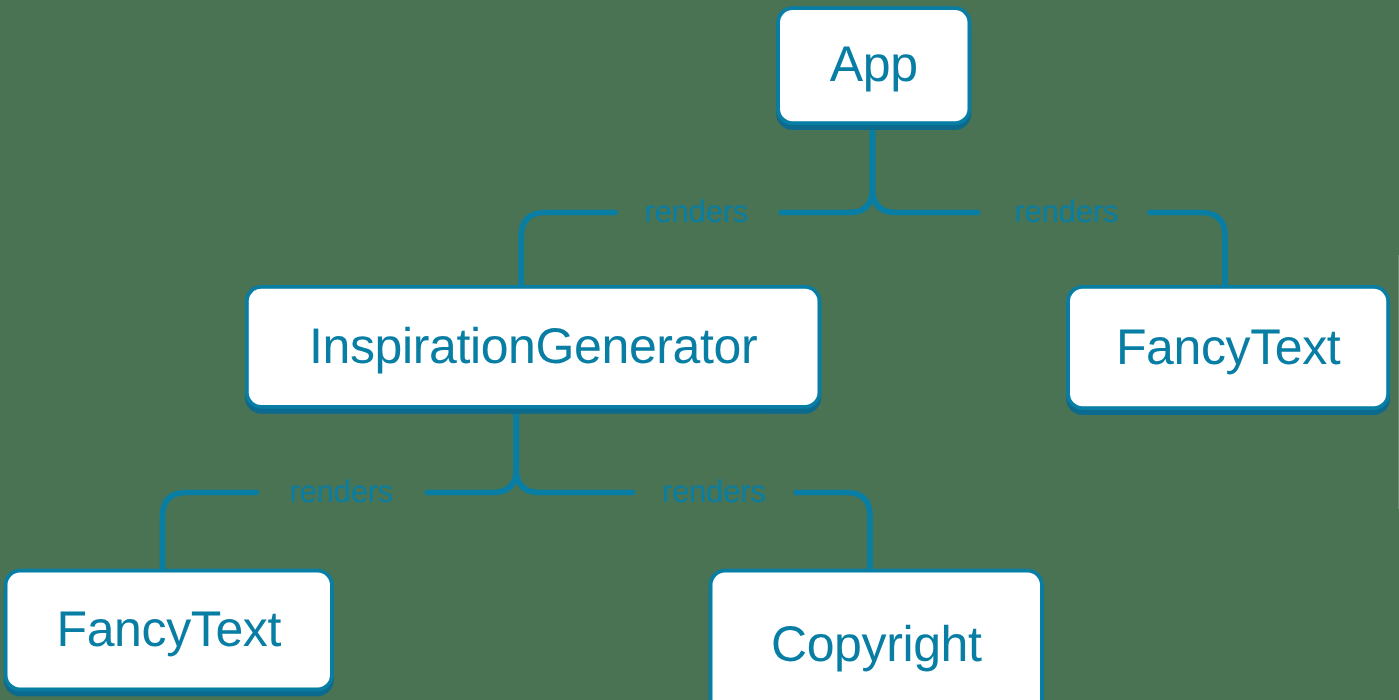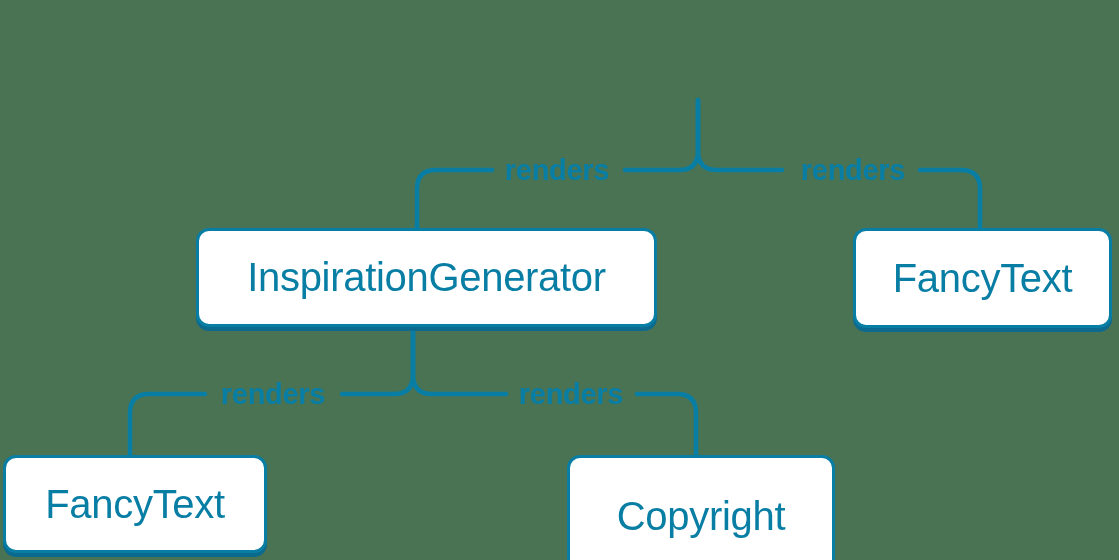--- a/index.html
+++ b/index.html
@@ -35,22 +35,22 @@
     color: var(--color-accent, #087ea4);
     font-size: 40px;
     font-weight: 500;
     letter-spacing: -0.3px;
     white-space: nowrap;
   }
   .edge-label {
     position: absolute;
     transform: translate(-50%, -50%);
     color: var(--color-accent, #087ea4);
-    font-size: 29px;
-    font-weight: 700;
+    font-size: 25px;
+    font-weight: 400;
     letter-spacing: -0.3px;
     line-height: 1;
     white-space: nowrap;
     text-align: right;
   }
 </style>
 </head>
 <body>
 
 <div class="canvas">
@@ -63,20 +63,23 @@
     <path d="M 698 100 L 698 151 Q 698 170 717 170 L 782 170"></path>
     <path d="M 920 170 L 961 170 Q 980 170 980 189 L 980 228"></path>
 
     <path d="M 413 327 L 413 375 Q 413 394 394 394 L 342 394"></path>
     <path d="M 205 394 L 149 394 Q 130 394 130 413 L 130 455"></path>
 
     <path d="M 413 327 L 413 375 Q 413 394 432 394 L 506 394"></path>
     <path d="M 637 394 L 677 394 Q 696 394 696 413 L 696 455"></path>
   </svg>
 
+  <div class="node" style="left:621px; top:5px; width:156px; height:95px;">
+    <span>App</span>
+  </div>
 
   <div class="node" style="left:196px; top:228px; width:461px; height:99px;border-radius:13px;">
     <span>InspirationGenerator</span>
   </div>
 
   <div class="node" style="left:853px; top:228px; width:259px; height:100px;">
     <span>FancyText</span>
   </div>
 
   <div class="node" style="left:3px; top:455px; width:264px; height:98px;">

